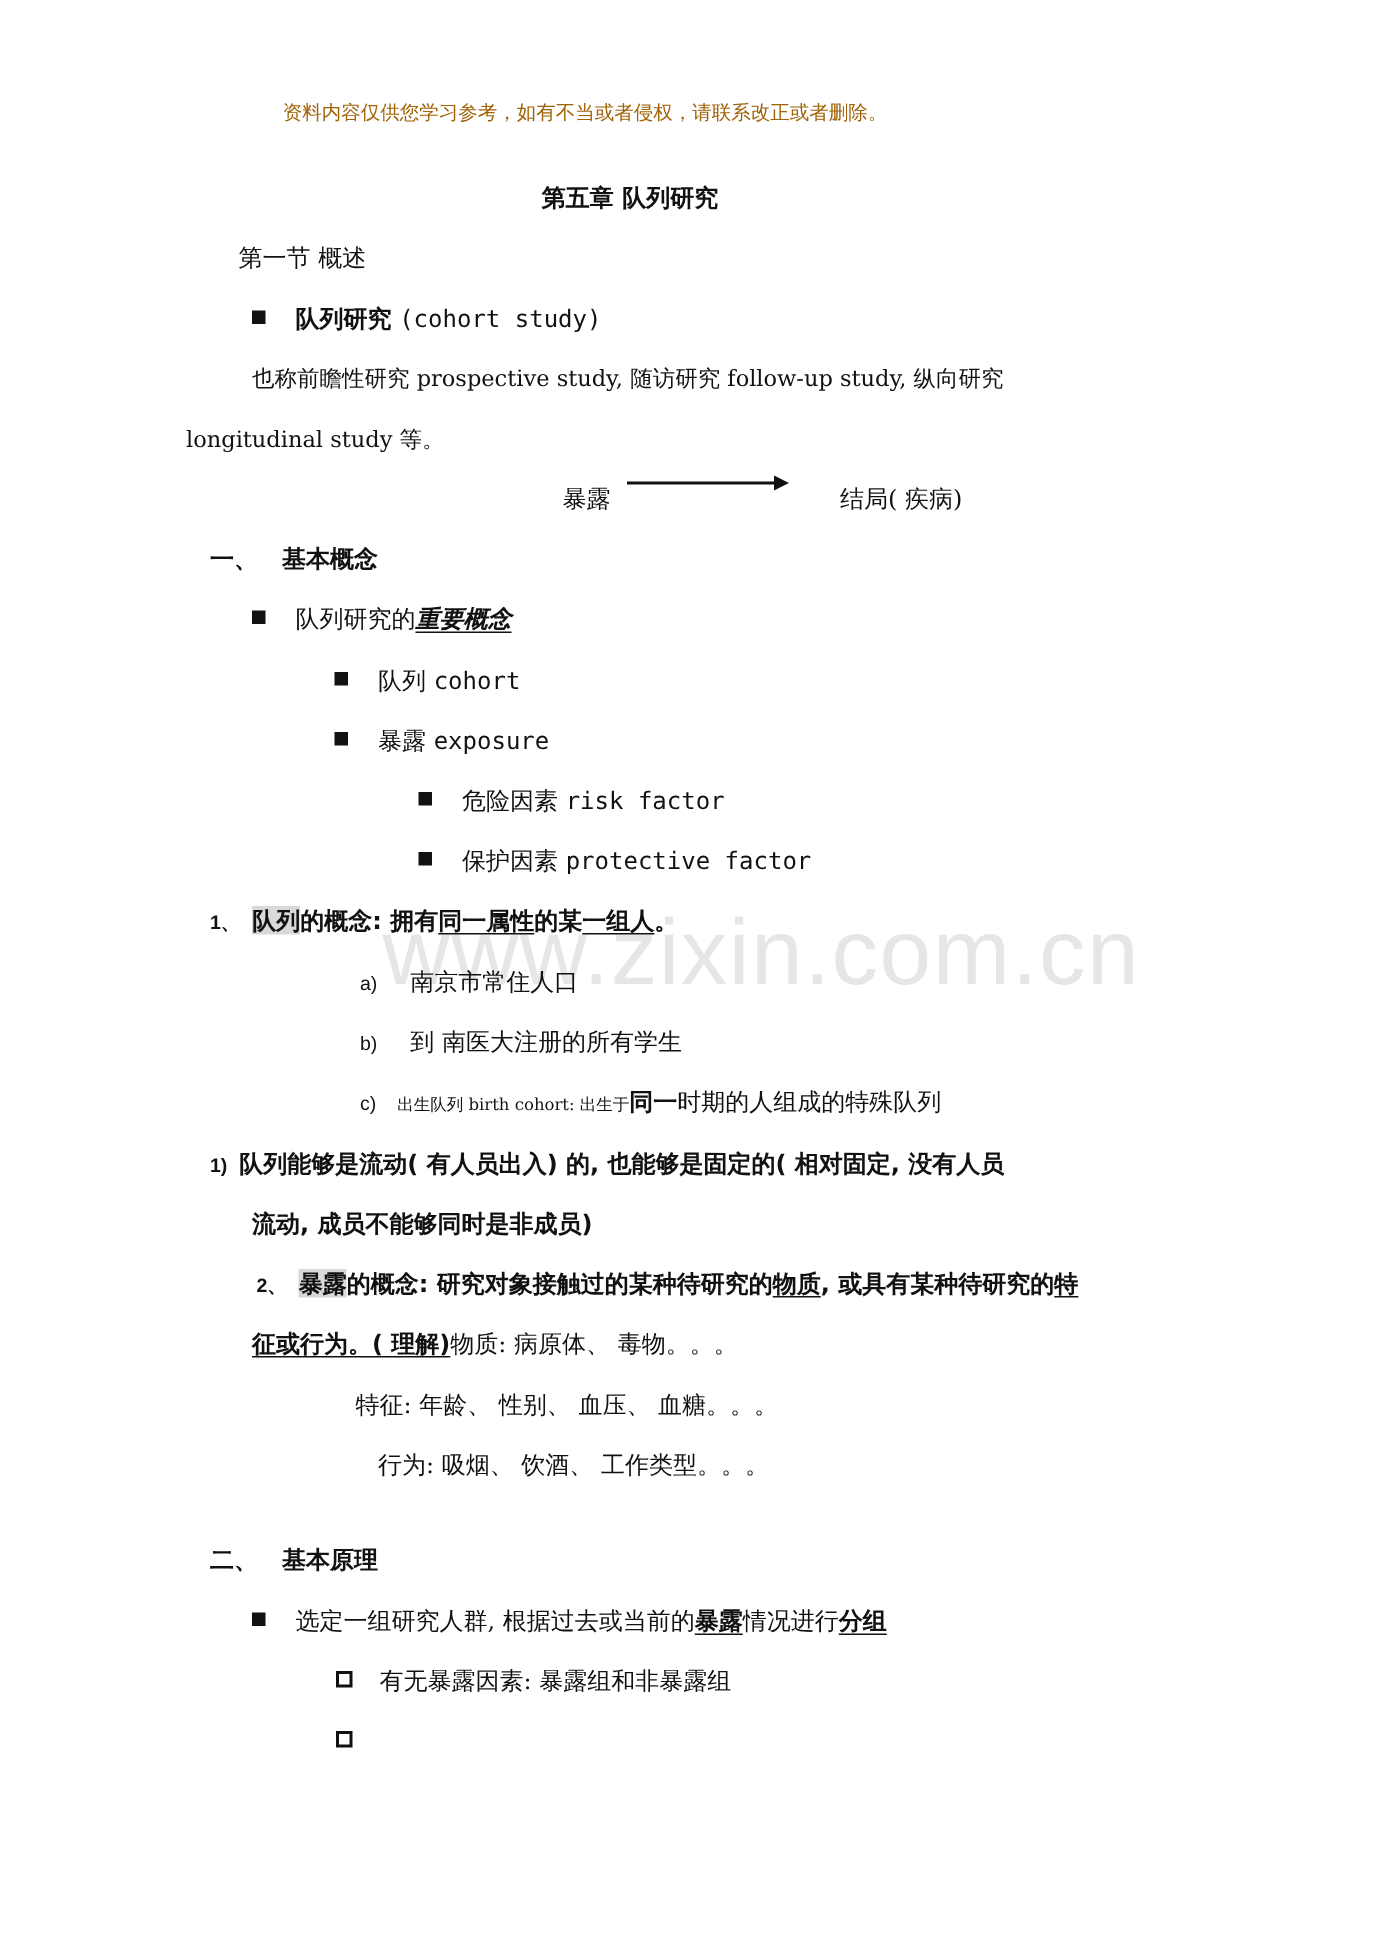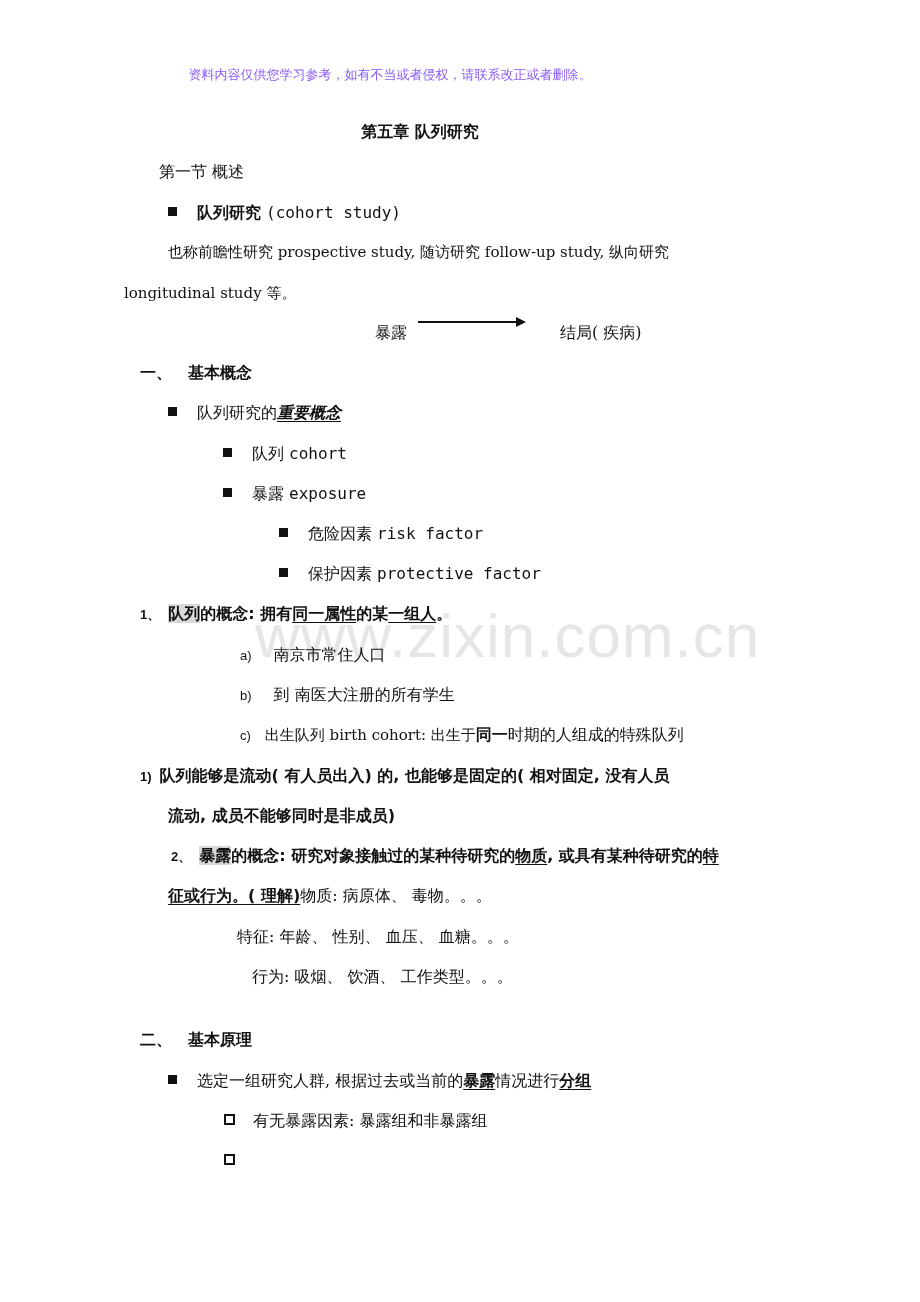--- a/index.html
+++ b/index.html
@@ -17,21 +17,21 @@
   .it { font-style: italic; }
   .hl { background: #d9d9d9; }
   .sq-filled {
     display: inline-block; width: 9px; height: 9px; background: #111;
     vertical-align: middle; margin-right: 20px; position: relative; top: -2px;
   }
   .sq-hollow {
     display: inline-block; width: 7px; height: 7px; border: 2px solid #111;
     background: #fff; vertical-align: middle; margin-right: 18px; position: relative; top: -2px;
   }
-  .header-note { font-size: 13px; color: #8b5cf6; left: 0; width: 780px; text-align: center; top: 66px; }
+  .header-note { font-size: 13px; color: #a16207; left: 0; width: 780px; text-align: center; top: 66px; }
   .f16 { font-size: 16px; }
   .f15 { font-size: 15px; }
   .watermark {
     position: absolute; left: 255px; top: 600px;
     font-family: "Liberation Sans", "DejaVu Sans", sans-serif;
     font-size: 62px; color: #e6e6e6; letter-spacing: 1px; z-index: 0;
     pointer-events: none;
   }
   .content { position: relative; z-index: 1; }
   .arrow {
@@ -98,21 +98,21 @@
     <span class="lbl-small">1、</span><span style="display:inline-block;width:8px;"></span><span class="hl">队列</span><span>的概念: 拥有</span><span class="ul">同一属性</span><span>的某</span><span class="ul">一组人</span><span>。</span>
   </div>
 
   <div class="abs f16" style="left:240px;top:645px;">
     <span class="lbl-small">a)</span><span style="display:inline-block;width:22px;"></span><span class="serif">南京市常住人口</span>
   </div>
   <div class="abs f16" style="left:240px;top:685px;">
     <span class="lbl-small">b)</span><span style="display:inline-block;width:22px;"></span><span class="serif">到 南医大注册的所有学生</span>
   </div>
   <div class="abs f16" style="left:240px;top:725px;">
-    <span class="lbl-small">c)</span><span style="display:inline-block;width:14px;"></span><span class="serif" style="font-size:15px;">出生队列 birth cohort: 出生于</span><span class="sans bold">同一</span><span class="serif">时期的人组成的特殊队列</span>
+    <span class="lbl-small">c)</span><span style="display:inline-block;width:14px;"></span><span class="serif" style="font-size:11px;">出生队列 birth cohort: 出生于</span><span class="sans bold">同一</span><span class="serif">时期的人组成的特殊队列</span>
   </div>
 
   <div class="abs sans bold f16" style="left:140px;top:766px;">
     <span class="lbl-small">1)</span><span style="display:inline-block;width:8px;"></span><span>队列能够是流动( 有人员出入) 的, 也能够是固定的( 相对固定, 没有人员</span>
   </div>
   <div class="abs sans bold f16" style="left:168px;top:806px;">流动, 成员不能够同时是非成员)</div>
 
   <div class="abs sans bold f16" style="left:140px;top:846px;margin-left:31px;">
     <span class="lbl-small">2、</span><span style="display:inline-block;width:8px;"></span><span class="hl">暴露</span><span>的概念: 研究对象接触过的某种待研究的</span><span class="ul">物质</span><span>, 或具有某种待研究的</span><span class="ul">特</span>
   </div>

